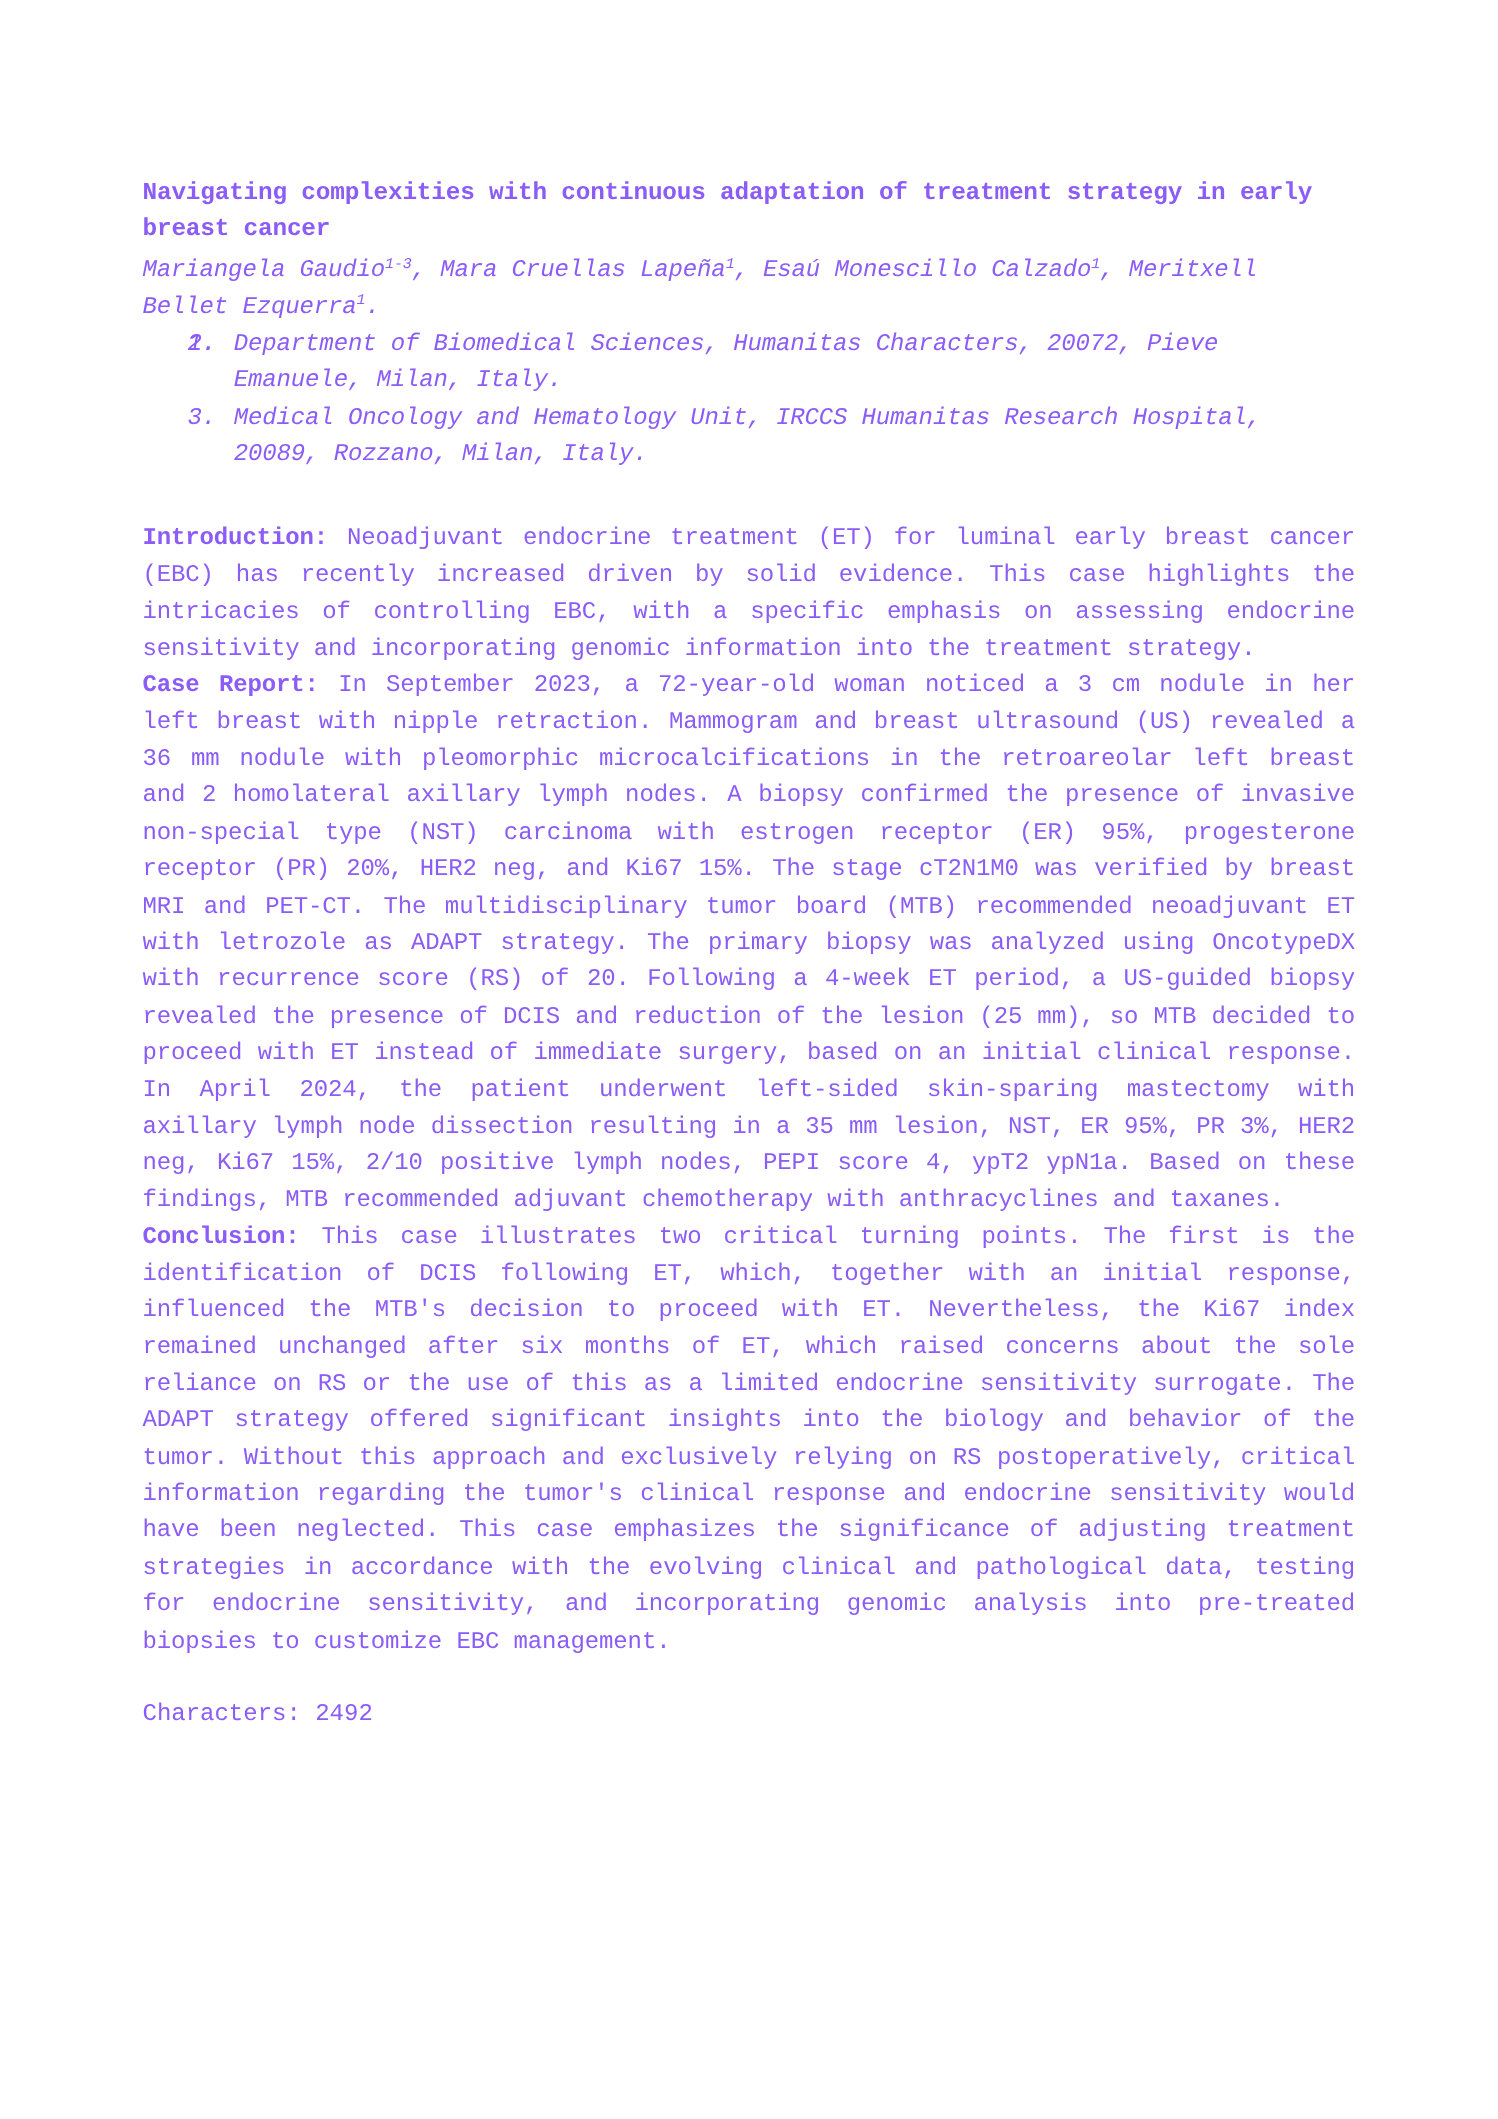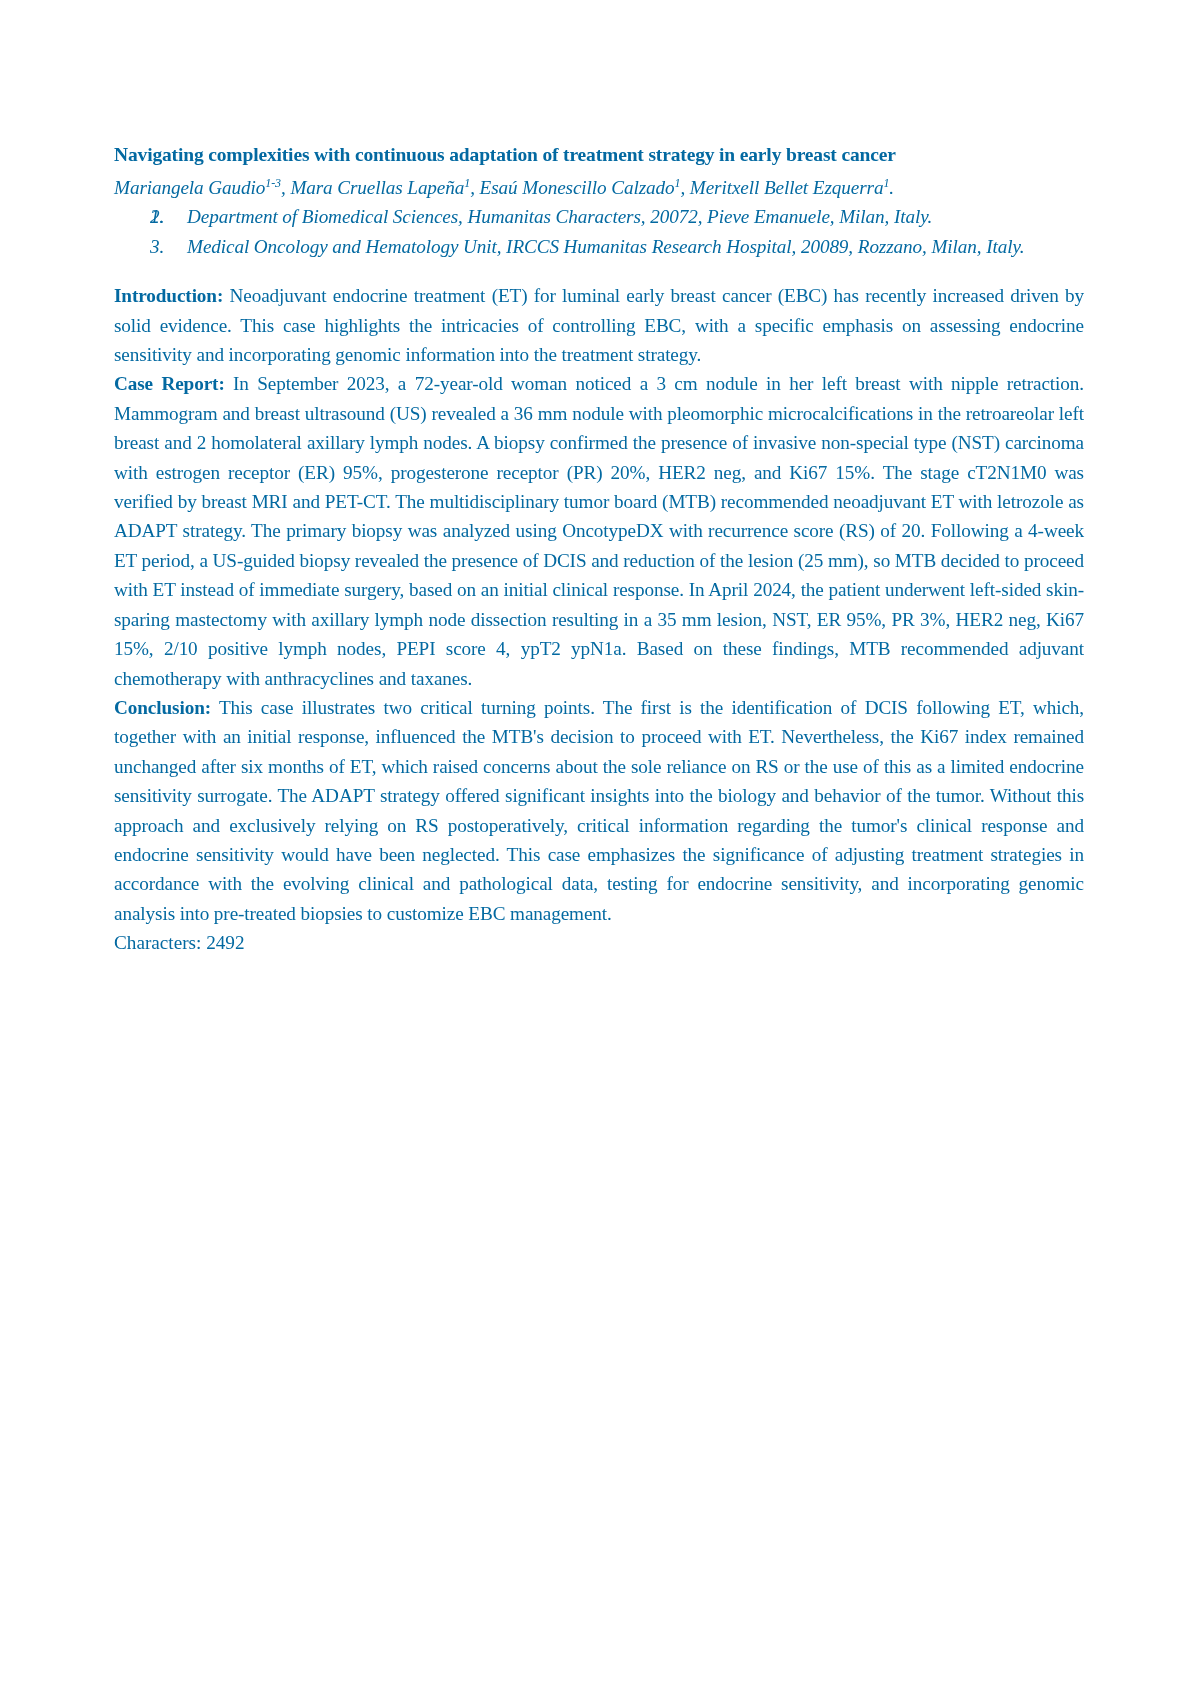--- a/index.html
+++ b/index.html
@@ -1,31 +1,31 @@
 <!DOCTYPE html>
 <html><head>
   <meta charset="utf-8">
   <style>
     html, body { margin: 0; padding: 0; background: #ffffff; }
     body { width: 1198px; height: 1695px; position: relative; overflow: hidden; }
     .page {
       position: absolute; left: 114px; top: 140px; width: 970px;
-      font-family: Liberation Serif, serif; color: #0369a1;
+      font-family: Liberation Mono, monospace; color: #8b5cf6;
       font-size: 19.2px; line-height: 29.4px;
     }
     .title { font-weight: bold; font-size: 19.5px; margin: 0; line-height: 29px; letter-spacing: -0.15px; }
     .authors { font-style: italic; margin-top: 4px; letter-spacing: -0.1px; }
     .authors sup { font-size: 12px; line-height: 0; vertical-align: 7px; }
     .affils { list-style: none; margin: 0; padding: 0; font-style: italic; }
     .affils li { position: relative; padding-left: 73px; letter-spacing: -0.1px; }
     .affils li .num { position: absolute; left: 36px; top: 0; }
-    .body-text { margin-top: 20px; text-align: justify; letter-spacing: -0.1px; }
+    .body-text { margin-top: 38px; text-align: justify; letter-spacing: -0.1px; }
     .para { margin: 0; }
     .para b { font-weight: bold; }
-    .chars { }
+    .chars { margin-top: 29px; }
   </style>
 </head>
 <body>
 
 <div class="page">
   <h1 class="title">Navigating complexities with continuous adaptation of treatment strategy in early breast cancer</h1>
 
   <div class="authors">
     <span><span>Mariangela Gaudio</span><sup>1-3</sup><span>, </span></span><span><span>Mara Cruellas Lapeña</span><sup>1</sup><span>, </span></span><span><span>Esaú Monescillo Calzado</span><sup>1</sup><span>, </span></span><span><span>Meritxell Bellet Ezquerra</span><sup>1</sup><span>.</span></span>
   </div>

